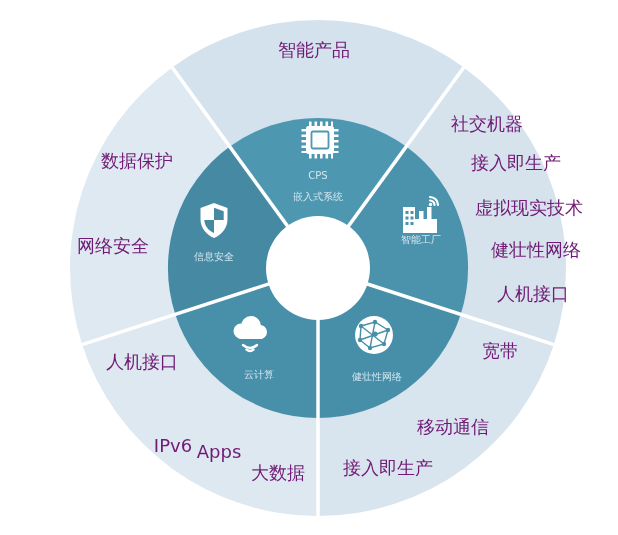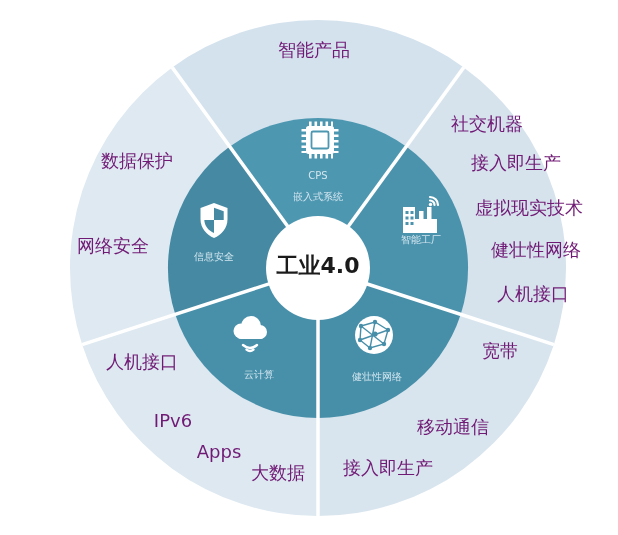--- a/index.html
+++ b/index.html
@@ -118,37 +118,36 @@
           <circle cx="1" cy="-13" r="2.2"></circle>
         <circle cx="14" cy="-5" r="2.2"></circle>
           <circle cx="10" cy="9" r="2.2"></circle>
         <circle cx="-4" cy="13" r="2.2"></circle>
           <circle cx="-14" cy="5" r="2.2"></circle>
       </g>
       <circle cx="1" cy="-1" r="2.6" fill="#478FA9"></circle>
     </g>
   </svg>
 
-  <span class="lbl center-lbl" style="left:318px;top:266px">工业4.0</span>
 
   <span class="lbl seg-lbl" style="left:318px;top:176px">CPS</span>
   <span class="lbl seg-lbl" style="left:318px;top:197px">嵌入式系统</span>
   <span class="lbl seg-lbl" style="left:214px;top:257px">信息安全</span>
   <span class="lbl seg-lbl" style="left:421px;top:240px">智能工厂</span>
   <span class="lbl seg-lbl" style="left:259px;top:375px">云计算</span>
   <span class="lbl seg-lbl" style="left:377px;top:377px">健壮性网络</span>
 
   <span class="lbl outer-lbl" style="left:314px;top:50px">智能产品</span>
   <span class="lbl outer-lbl" style="left:487px;top:124px">社交机器</span>
   <span class="lbl outer-lbl" style="left:516px;top:163px">接入即生产</span>
   <span class="lbl outer-lbl" style="left:529px;top:208px">虚拟现实技术</span>
   <span class="lbl outer-lbl" style="left:536px;top:250px">健壮性网络</span>
   <span class="lbl outer-lbl" style="left:533px;top:294px">人机接口</span>
   <span class="lbl outer-lbl" style="left:500px;top:351px">宽带</span>
   <span class="lbl outer-lbl" style="left:453px;top:427px">移动通信</span>
   <span class="lbl outer-lbl" style="left:388px;top:468px">接入即生产</span>
   <span class="lbl outer-lbl" style="left:278px;top:473px">大数据</span>
   <span class="lbl outer-lbl" style="left:219px;top:452px">Apps</span>
-  <span class="lbl outer-lbl" style="left:173px;top:421px">IPv6</span>
+  <span class="lbl outer-lbl" style="left:173px;top:446px">IPv6</span>
   <span class="lbl outer-lbl" style="left:142px;top:362px">人机接口</span>
   <span class="lbl outer-lbl" style="left:113px;top:246px">网络安全</span>
   <span class="lbl outer-lbl" style="left:137px;top:161px">数据保护</span>
 </div>
 
 </body></html>

